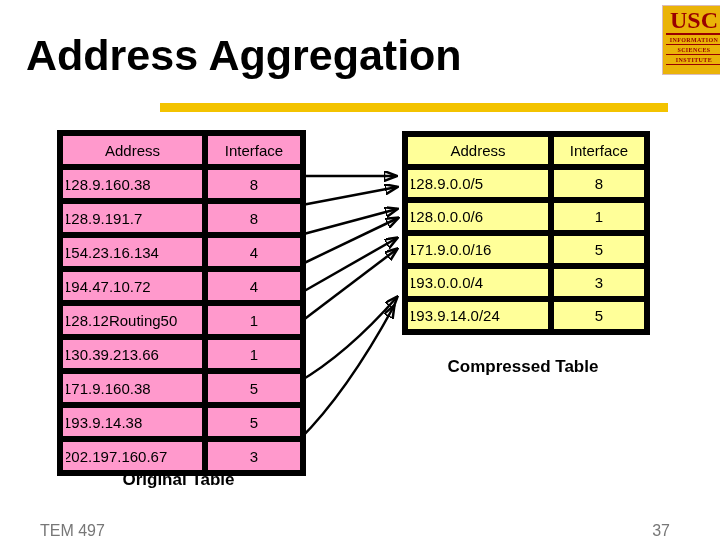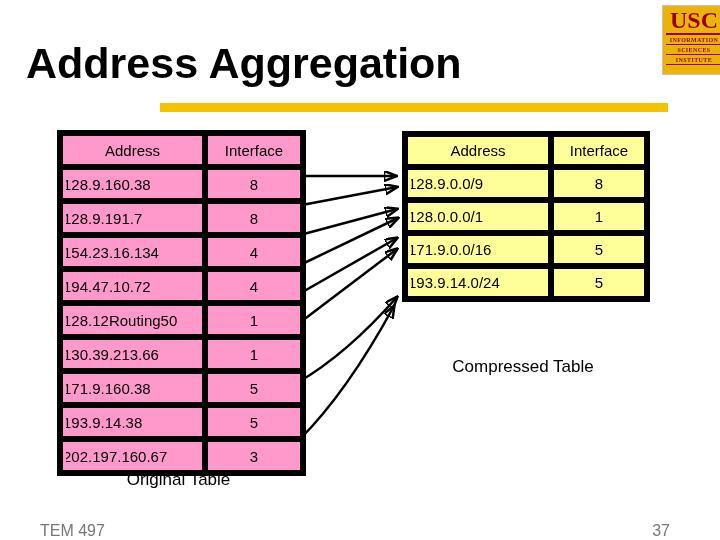--- a/index.html
+++ b/index.html
@@ -1,19 +1,19 @@
 <!DOCTYPE html>
 <html style="--origfill: #FF99CC; --compfill: #FFFF99; --accent: #F3C300; --logored: #990000; --gray: #777777;"><head>
 <meta charset="utf-8">
 <style>
   html,body{margin:0;padding:0;}
   body{width:720px;height:540px;position:relative;background:#ffffff;
        font-family:"Liberation Sans",sans-serif;overflow:hidden;}
 
-  .title{position:absolute;left:26px;top:41px;font-size:43px;font-weight:bold;
+  .title{position:absolute;left:26px;top:33px;font-size:43px;font-weight:bold;
          color:#000;line-height:1.05;white-space:nowrap;}
 
   .accent-bar{position:absolute;left:160px;top:103px;width:508px;height:9px;
               background:var(--accent,#F3C300);}
 
   .logo{position:absolute;left:662px;top:5px;width:64px;height:70px;background:#eab308;
         border:1px solid #d9bcbc;box-sizing:border-box;padding:1px 3px 0 3px;}
   .logo-usc{font-family:"Liberation Serif",serif;font-weight:bold;font-size:24px;
             line-height:26px;color:var(--logored,#990000);text-align:center;
             border-bottom:2px solid var(--logored,#990000);}
@@ -28,21 +28,21 @@
            padding:0;font-weight:normal;}
   table.rt th{text-align:center;}
   td.addr{text-align:left;padding-left:13px;border-radius:9px;}
   td.iface{text-align:center;}
 
   #orig{left:57px;top:130px;width:243px;}
   #comp{left:402px;top:131px;width:242px;}
   #orig th,#orig td{background:var(--origfill,#FF99CC);height:28px;}
   #comp th,#comp td{background:var(--compfill,#FFFF99);height:27px;}
 
-  .caption{position:absolute;font-size:17px;font-weight:normal;color:#000;text-align:center;}
+  .caption{position:absolute;font-size:17px;font-weight:bold;color:#000;text-align:center;}
   #orig-cap{left:57px;top:470px;width:243px;}
   #comp-cap{left:402px;top:357px;width:242px;}
 
   .footer{position:absolute;top:522px;font-size:16px;color:var(--gray,#777777);}
   #footer-left{left:40px;}
   #page-num{right:50px;}
 
   #arrow-layer{position:absolute;left:0;top:0;width:720px;height:540px;pointer-events:none;}
   #arrow-layer path{fill:none;stroke:#000;stroke-width:2.5;}
 </style>
@@ -133,30 +133,34 @@
       <col style="width:96px">
     </colgroup>
   <thead>
     <tr>
       <th>Address</th>
       <th>Interface</th>
     </tr>
   </thead>
   <tbody id="comp-body">
       <tr>
-        <td class="addr">128.9.0.0/9</td>
+        <td class="addr">128.9.0.0/5</td>
         <td class="iface">8</td>
       </tr>
       <tr>
-        <td class="addr">128.0.0.0/1</td>
+        <td class="addr">128.0.0.0/6</td>
         <td class="iface">1</td>
       </tr>
       <tr>
         <td class="addr">171.9.0.0/16</td>
         <td class="iface">5</td>
+      </tr>
+      <tr>
+        <td class="addr">193.0.0.0/4</td>
+        <td class="iface">3</td>
       </tr>
       <tr>
         <td class="addr">193.9.14.0/24</td>
         <td class="iface">5</td>
       </tr>
     </tbody>
 </table>
 
 <div class="caption" id="orig-cap">Original Table</div>
 <div class="caption" id="comp-cap">Compressed Table</div>

